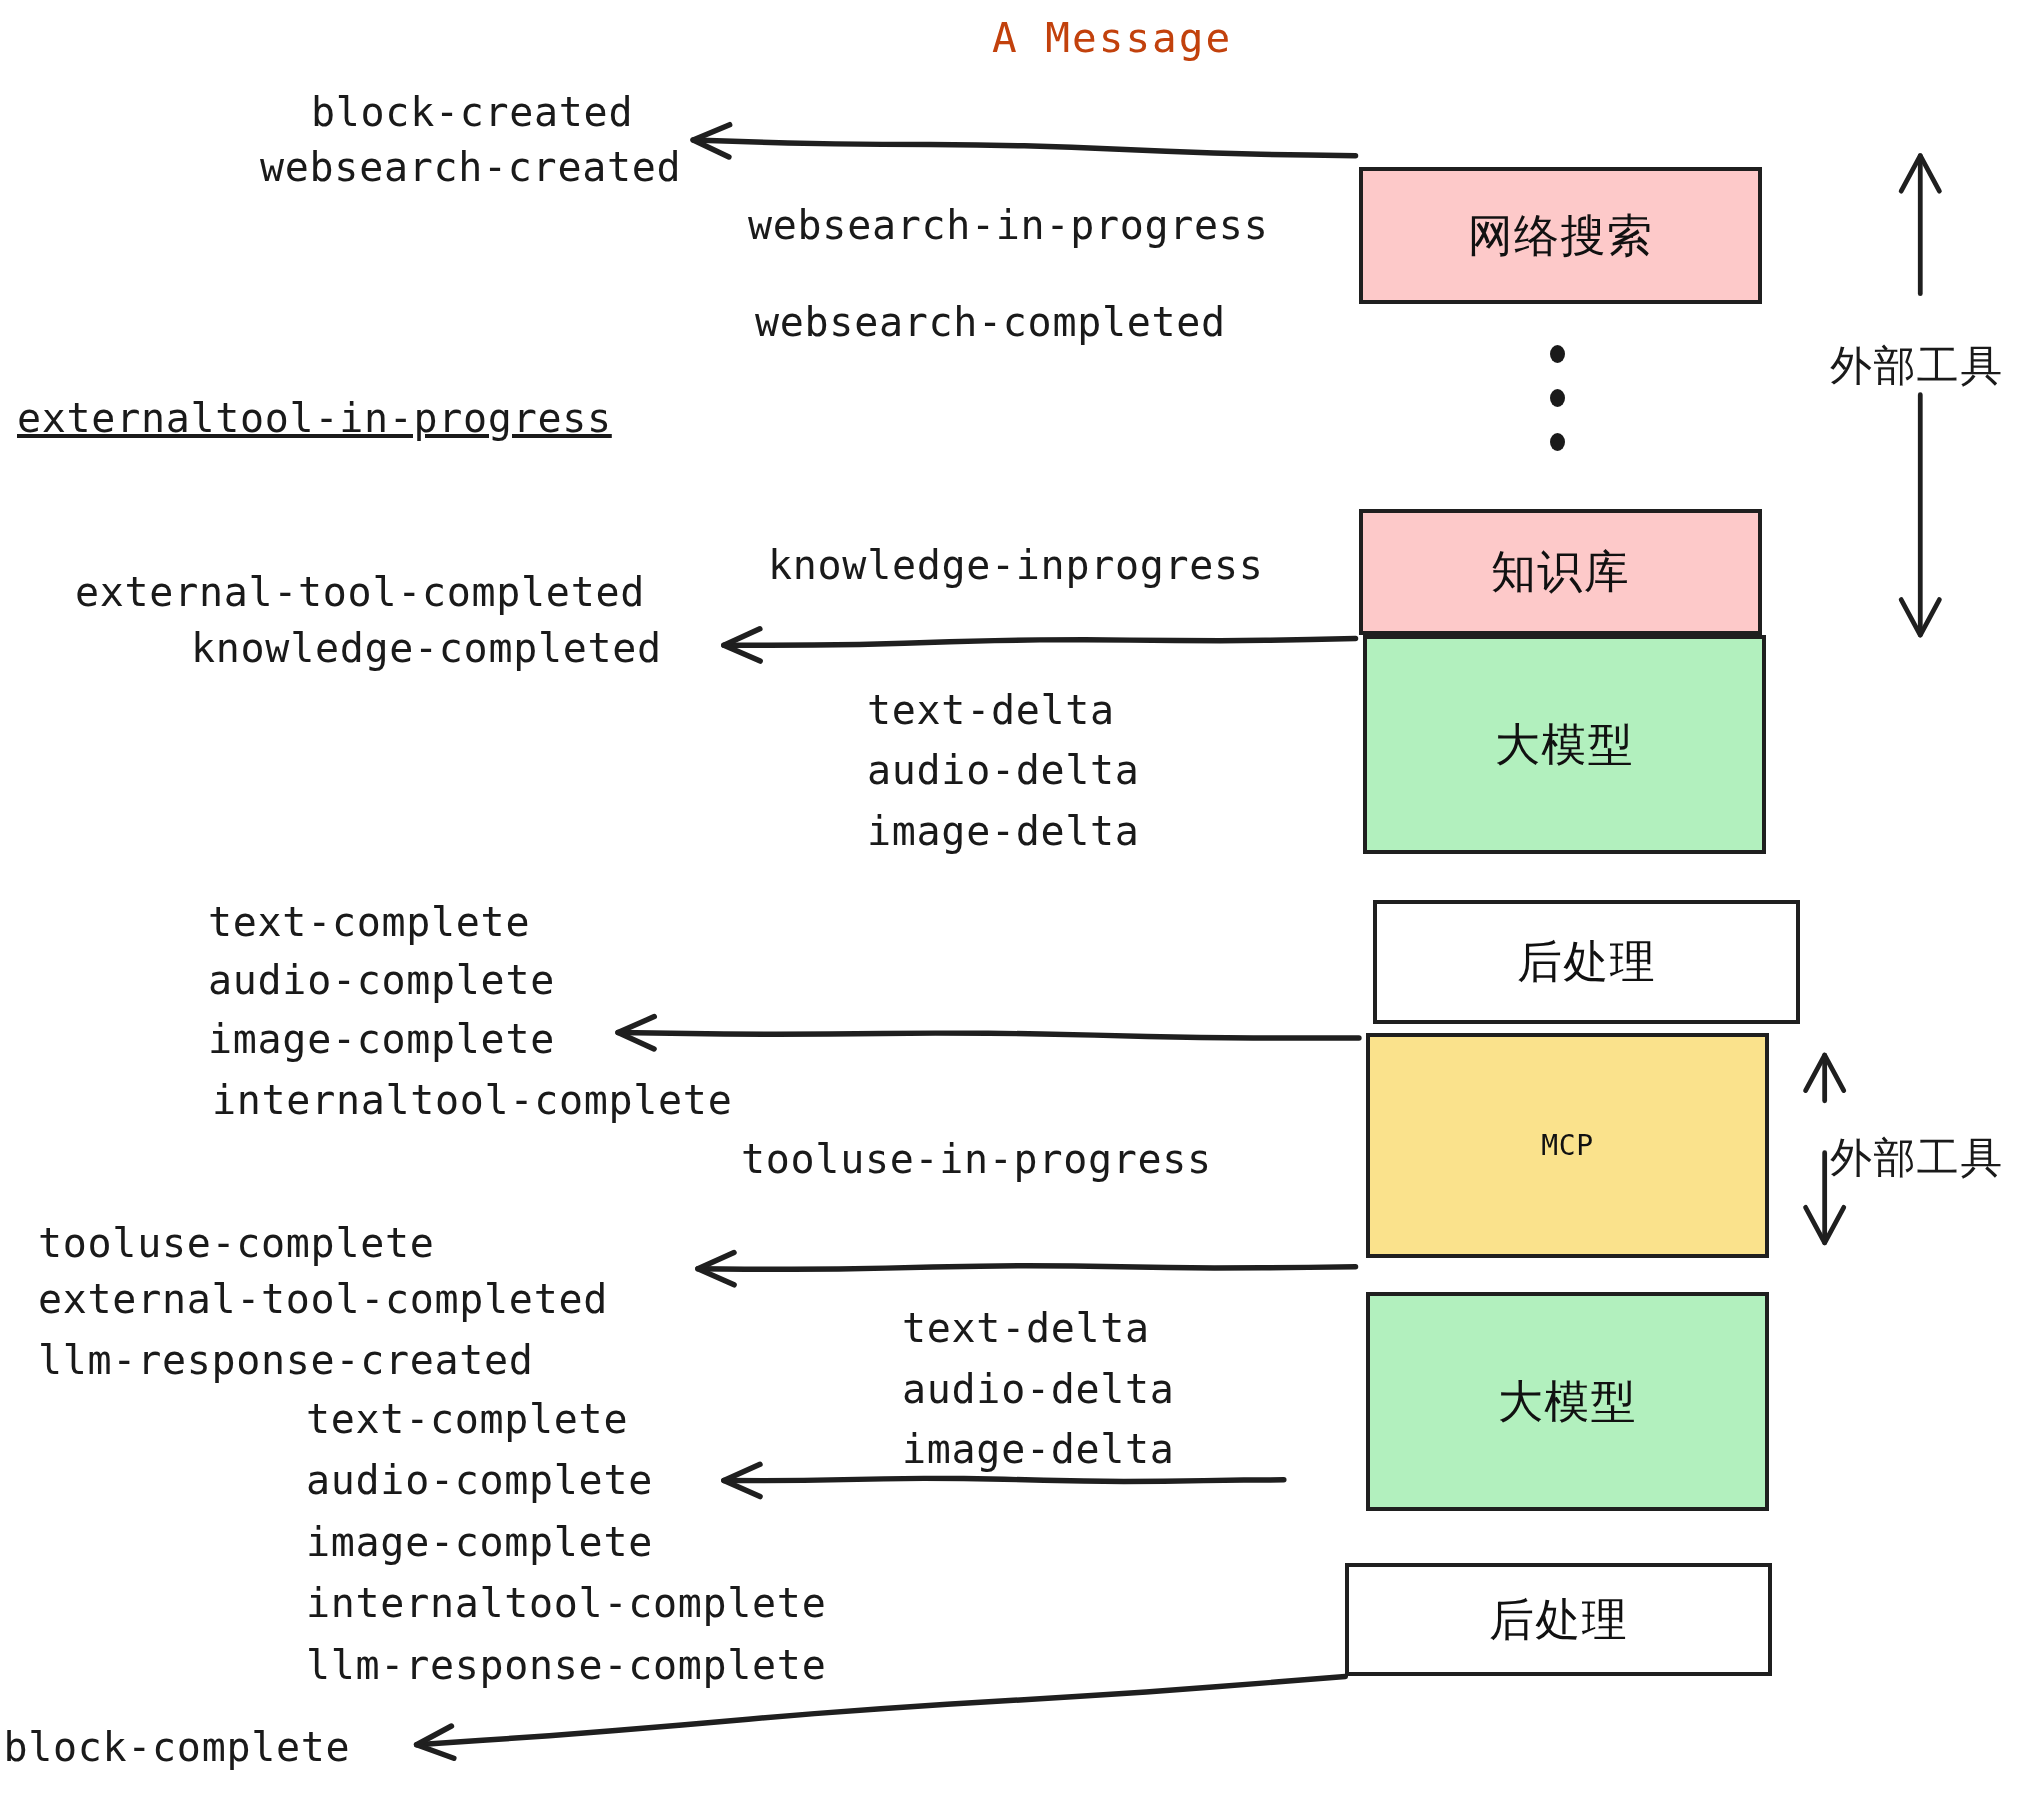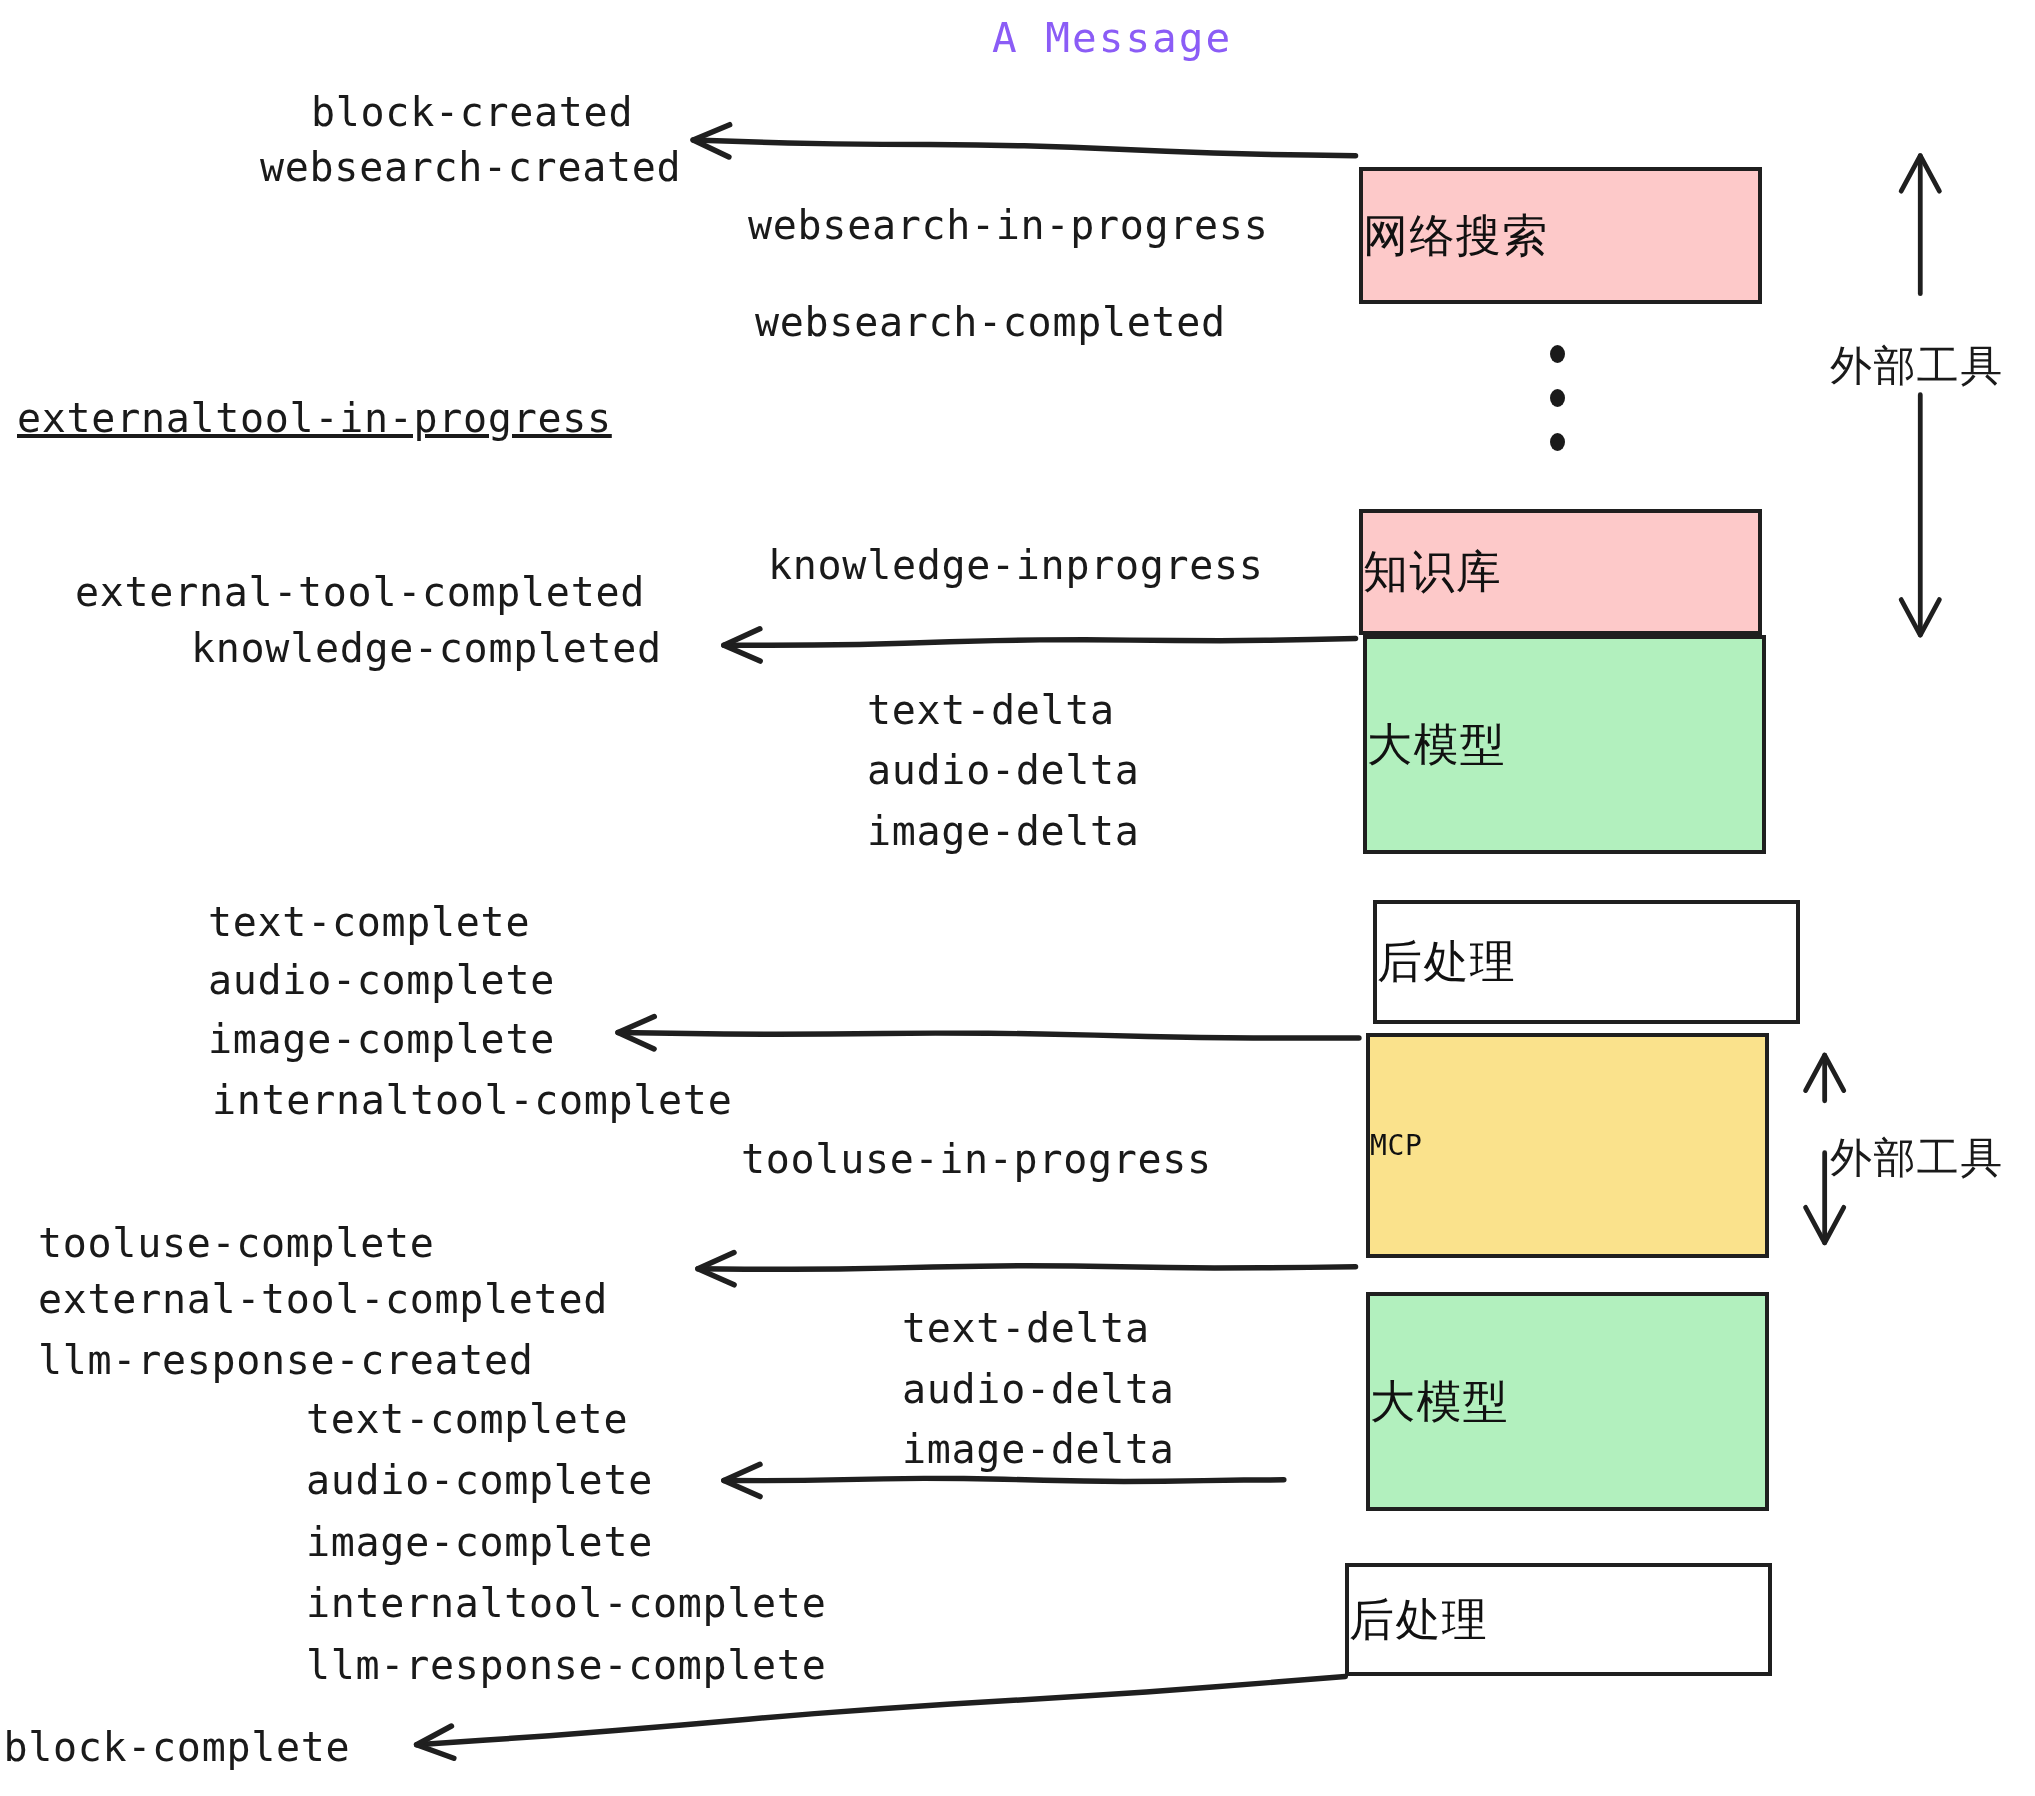--- a/index.html
+++ b/index.html
@@ -14,33 +14,33 @@
     position:absolute;
     color:#1a1a1a;
     white-space:nowrap;
     font-family:"DejaVu Sans Mono","Liberation Mono",monospace;
     font-size:40px;
     letter-spacing:0.7px;
     line-height:1;
   }
   .title{
     position:absolute;
-    color:#8b5cf6;
+    color:#c2410c;
     white-space:nowrap;
     font-family:"DejaVu Sans Mono","Liberation Mono",monospace;
     font-size:41px;
     letter-spacing:2px;
   }
   .box{
     position:absolute;
     box-sizing:border-box;
     border:4.8px solid #1f1f1f;
     display:flex;
     align-items:center;
-    justify-content:flex-start;
+    justify-content:center;
     color:#111111;
   }
   .box .boxtxt{
     font-family:"DejaVu Sans","Liberation Sans",sans-serif;
     font-size:45px;
     font-weight:400;
     letter-spacing:1.4px;
     white-space:nowrap;
   }
   .box.mono .boxtxt{

